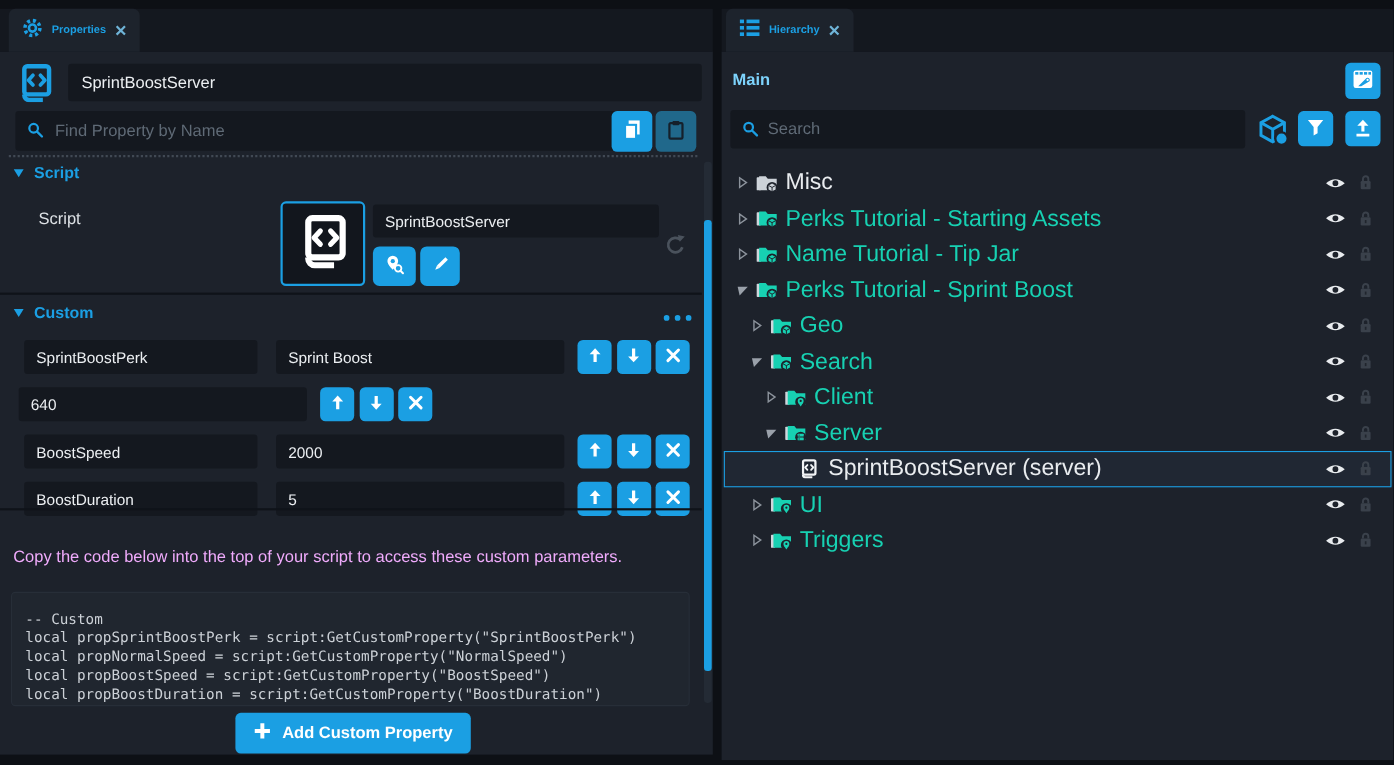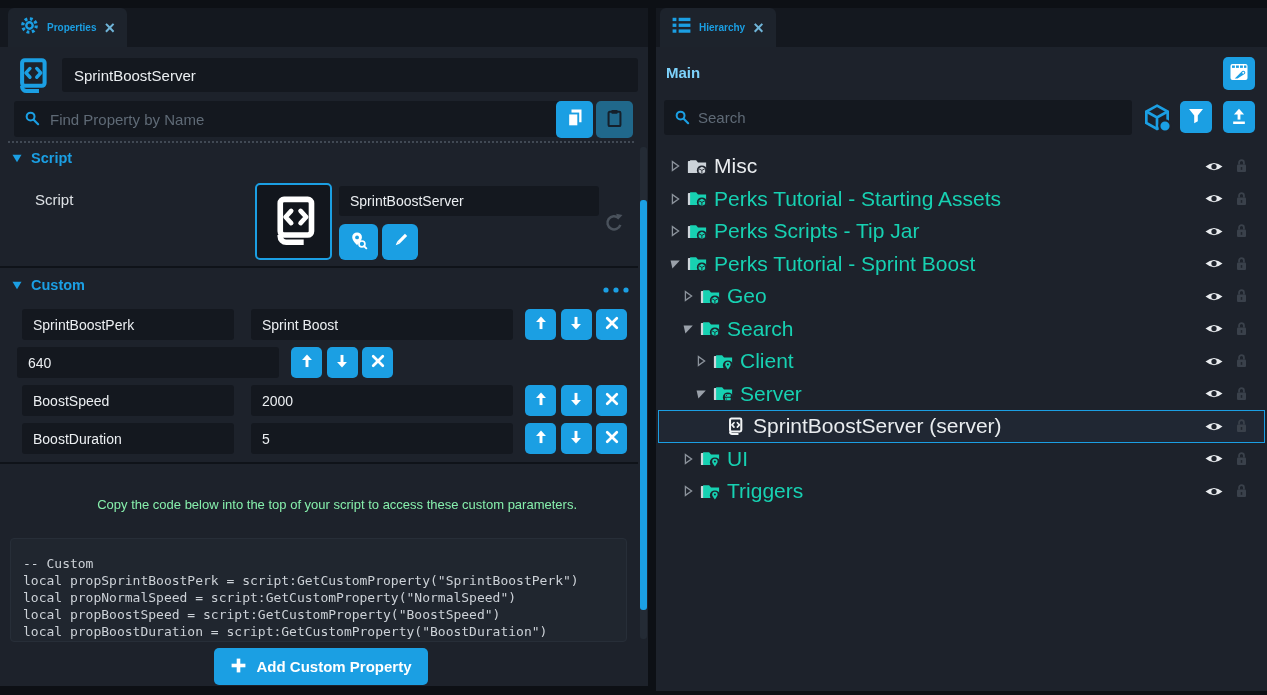--- a/index.html
+++ b/index.html
@@ -39,30 +39,30 @@
          border:2px solid #1b9fe3;border-radius:5px;display:flex;align-items:center;justify-content:center;}
   .script-name-field{position:absolute;left:339px;top:139px;width:238px;height:30px;background:#14181f;border:none;
          border-radius:3px;color:#eceff2;font-size:14px;padding:0 11px;font-family:"Liberation Sans",sans-serif;outline:none;}
   .mini-btn{position:absolute;top:177px;width:39px;height:36px;border:none;border-radius:6px;background:#1b9fe3;
          display:flex;align-items:center;justify-content:center;cursor:pointer;padding:0;}
   .loc-btn{left:339px;}
   .edit-btn{left:382px;width:36px;}
   .reset-ic{position:absolute;left:603px;top:165px;}
   .hdiv{position:absolute;left:0;right:10px;height:2px;background:#0f1319;}
   .more-dots{position:absolute;right:18px;top:233px;cursor:pointer;}
-  .crows{position:absolute;left:0;top:262px;right:17px;display:flex;flex-direction:column;gap:7px;}
+  .crows{position:absolute;left:0;top:262px;right:17px;display:flex;flex-direction:column;gap:12px;}
   .crow{display:flex;align-items:center;height:31px;}
   .cname{margin-left:22px;width:190px;}
   .cval{margin-left:17px;width:240px;}
   .cname,.cval{height:31px;background:#14181f;border:none;border-radius:3px;color:#eceff2;font-size:14px;
          padding:0 11px;font-family:"Liberation Sans",sans-serif;outline:none;}
   .sq{width:31px;height:31px;border:none;border-radius:5px;background:#1b9fe3;margin-left:4.5px;
       display:flex;align-items:center;justify-content:center;cursor:pointer;padding:0;}
   .sq:first-of-type{margin-left:12px;}
-  .help-text{position:absolute;left:12px;top:435px;width:565px;font-size:13px;color:#86efac;line-height:20px;text-align:right;}
+  .help-text{position:absolute;left:12px;top:435px;width:565px;font-size:15px;color:#f0abfc;line-height:20px;}
   .code{position:absolute;left:10px;top:491px;width:591px;height:86px;background:#20262f;border:1px solid #272e38;
         border-radius:4px;margin:0;padding:16px 12px 0 12px;overflow:hidden;
         font-family:"DejaVu Sans Mono",monospace;font-size:13px;line-height:17px;color:#ccd1d7;white-space:pre;}
   .footer-btn{position:absolute;left:214px;top:601px;width:214px;height:37px;border:none;border-radius:5px;
         background:#1b9fe3;color:#fff;font-size:15px;font-weight:bold;font-family:"Liberation Sans",sans-serif;
         display:flex;align-items:center;justify-content:center;gap:9px;cursor:pointer;}
   .sb-track{position:absolute;right:1px;top:100px;height:492px;width:7px;background:#242b35;border-radius:3px;}
   .sb-thumb{position:absolute;right:0;top:53px;width:7px;height:410px;background:#1b9fe3;border-radius:3px;cursor:grab;}
 
   
@@ -422,21 +422,21 @@
             </span>
             <span class="ficon">
               <svg width="20" height="17" viewBox="0 0 18 15" xmlns="http://www.w3.org/2000/svg">
                 <rect x="0.8" y="2.6" width="3.4" height="10.8" rx="0.6" fill="#cfd5db"></rect>
                 <path d="M2.8 1.9 h5.4 l1.7 2.1 H17.2 v9.4 H2.8 z" fill="#17d1b2"></path>
                 <circle cx="13.4" cy="11" r="4.5" fill="#1d222b"></circle>
                 <path d="M13.4 7.8 l2.9 1.6 v3.2 l-2.9 1.6 -2.9 -1.6 v-3.2 z" fill="#17d1b2"></path>
                 <path d="M10.5 9.4 l2.9 1.6 2.9 -1.6 M13.4 11 v3.2" stroke="#1d222b" stroke-width="0.8" fill="none"></path>
               </svg>
             </span>
-            <span class="tlabel teal">Perks Scripts - Tip Jar</span>
+            <span class="tlabel teal">Name Tutorial - Tip Jar</span>
             <span class="eye">
               <svg width="20" height="15" viewBox="0 0 16 12" xmlns="http://www.w3.org/2000/svg">
                 <path d="M1.2 6 Q8 0.2 14.8 6 Q8 11.8 1.2 6 Z" fill="#e8ebee"></path>
                 <circle cx="8" cy="6" r="2.1" fill="#1d222b"></circle>
               </svg>
             </span>
             <span class="lock">
               <svg width="15" height="16" viewBox="0 0 16 17" xmlns="http://www.w3.org/2000/svg">
                 <rect x="3.2" y="7" width="9.6" height="8" rx="1.2" fill="#3a414b"></rect>
                 <path d="M5.4 7 V4.9 a2.6 2.6 0 0 1 5.2 0 V7" fill="none" stroke="#3a414b" stroke-width="1.9"></path>

